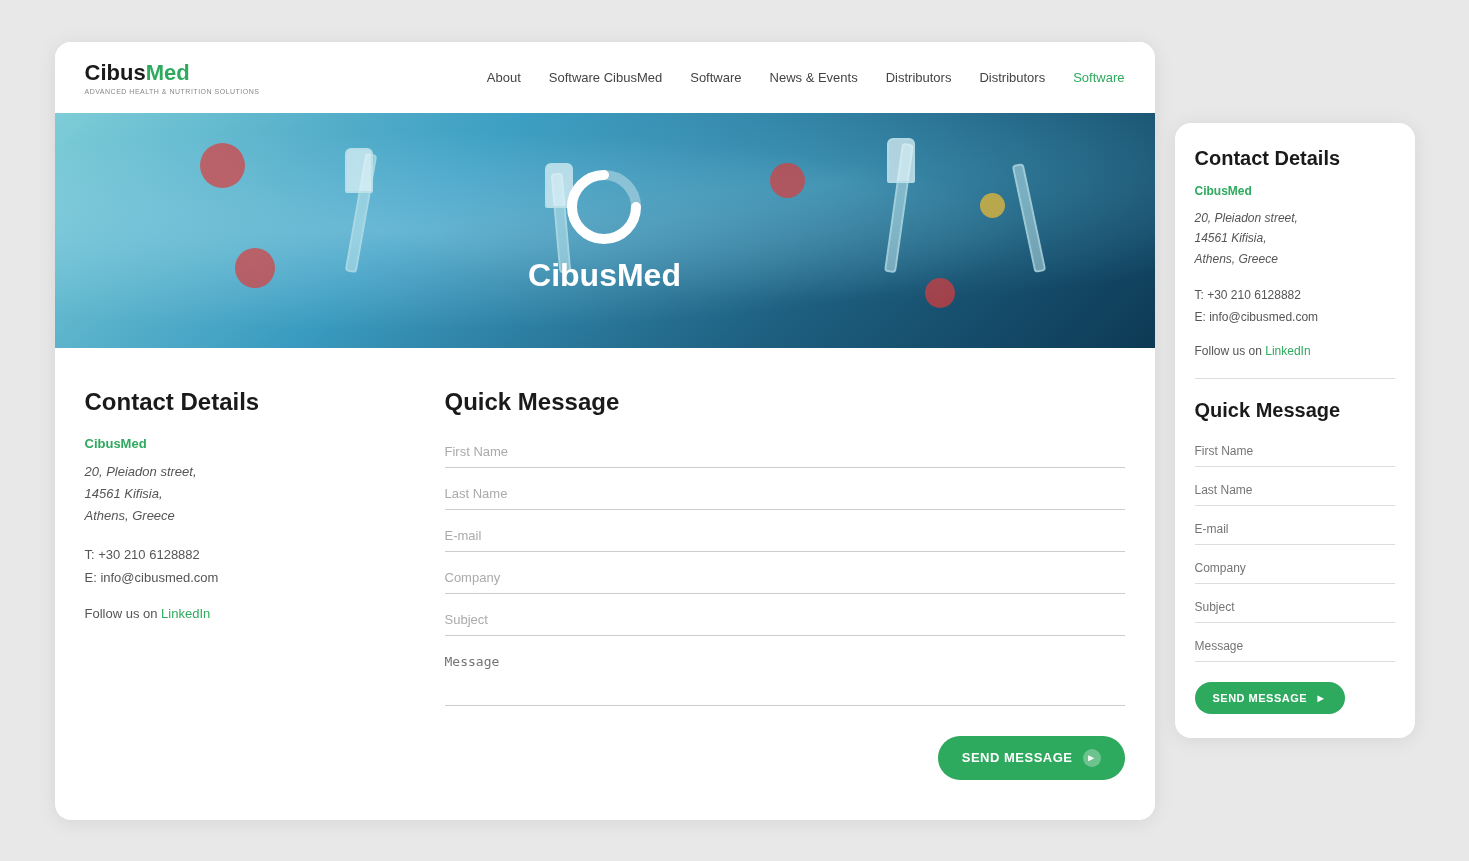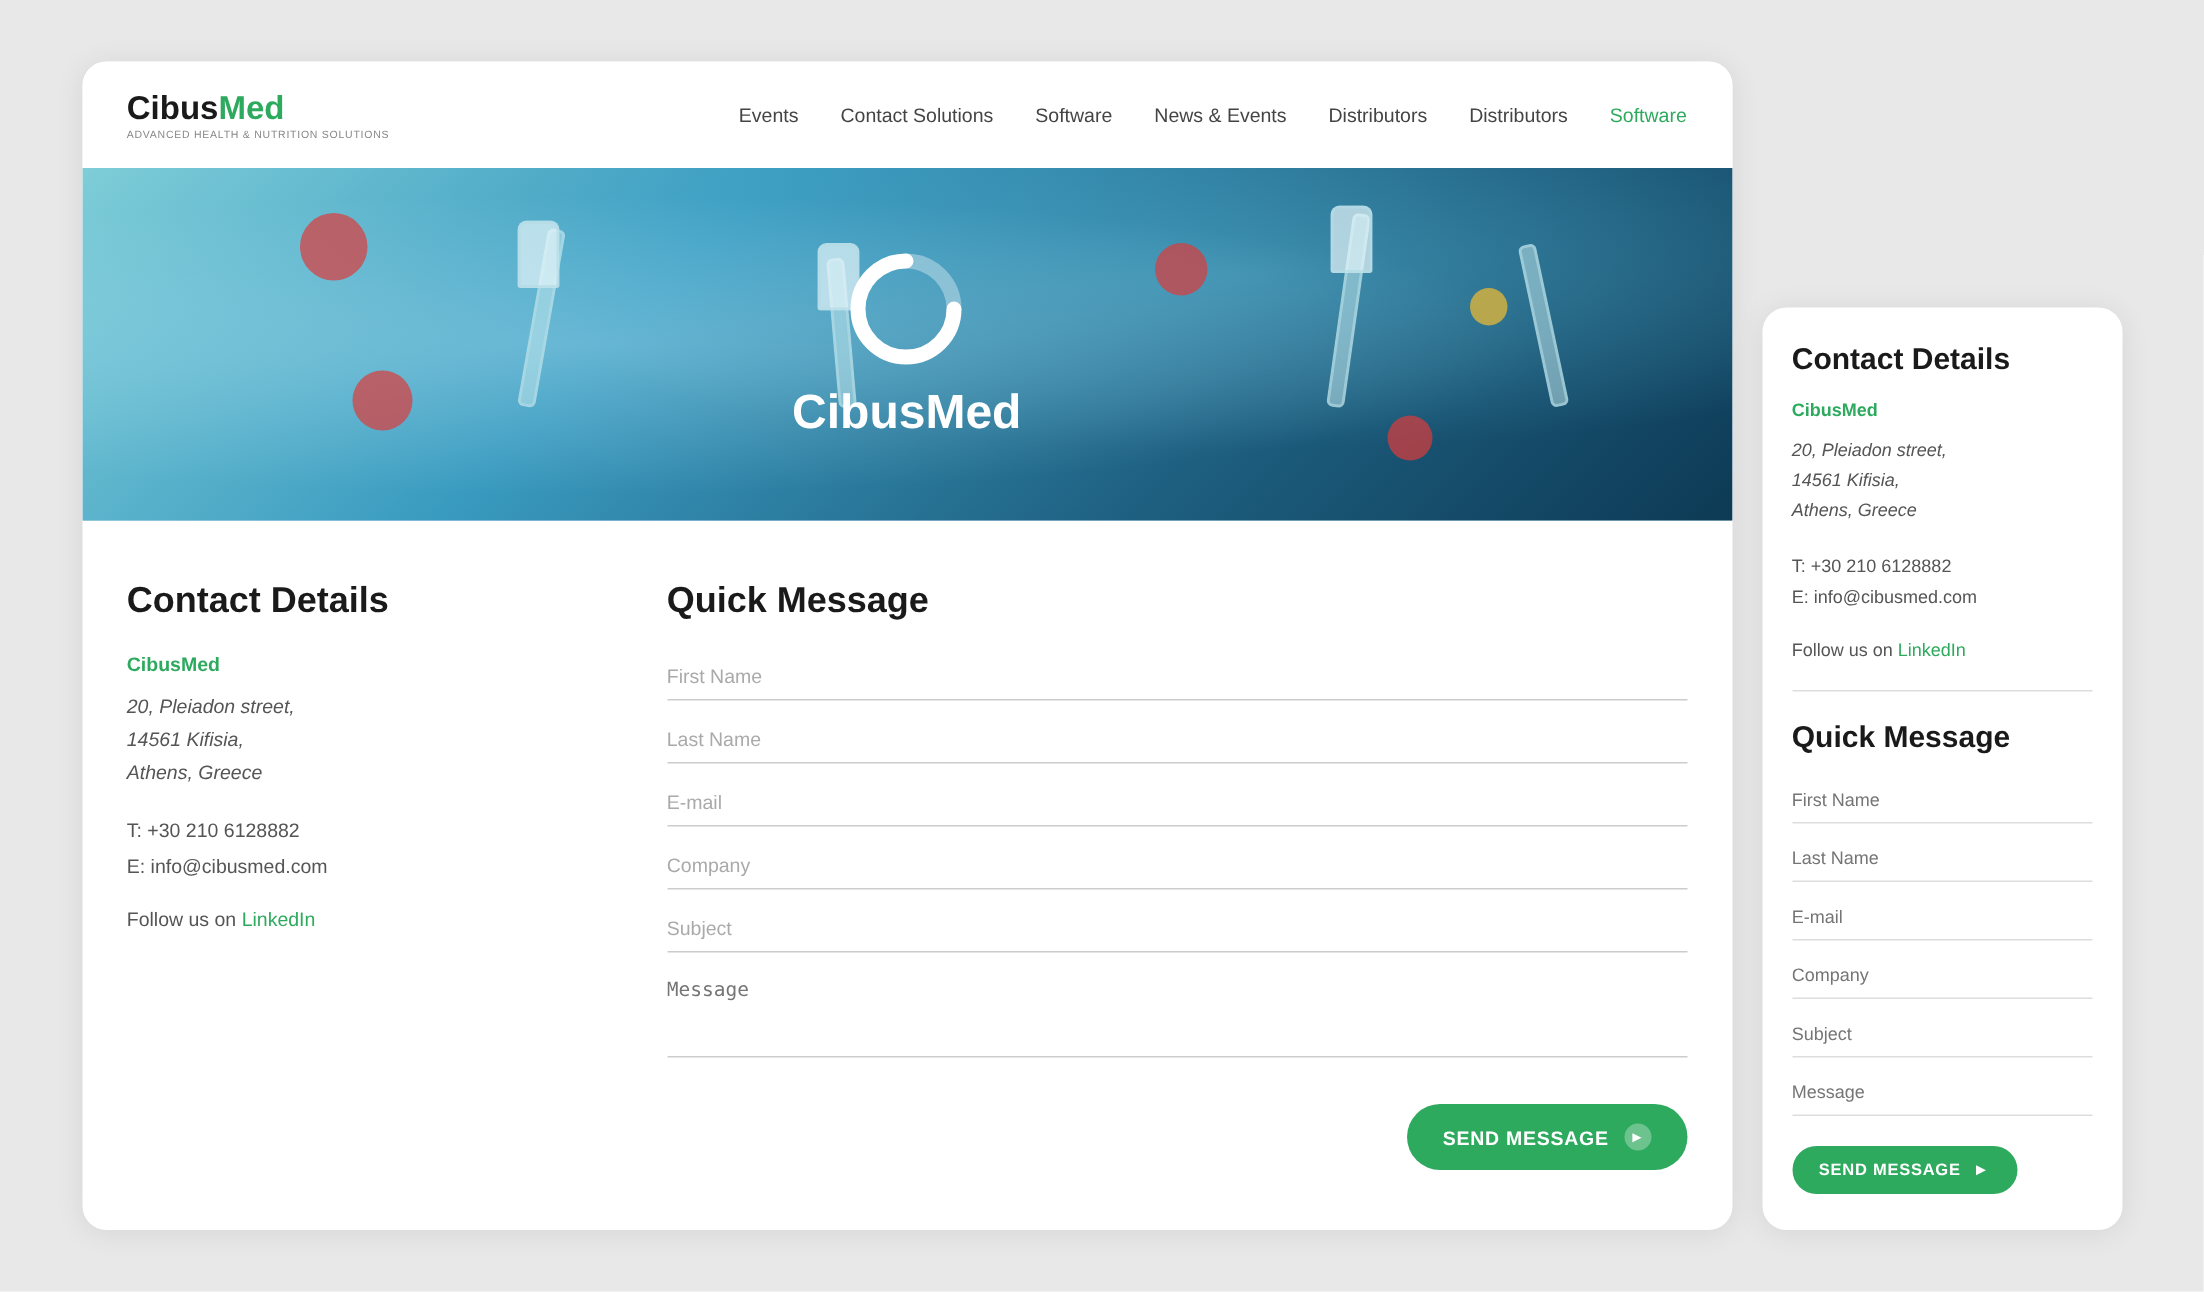--- a/index.html
+++ b/index.html
@@ -9,21 +9,21 @@
       display: flex;
       justify-content: center;
       align-items: center;
       min-height: 861px;
       width: 1469px;
     }
 
     .page-wrapper {
       display: flex;
       gap: 20px;
-      align-items: flex-end;
+      align-items: center;
       padding: 20px;
       width: 100%;
       max-width: 1400px;
     }
 
     
     .main-card {
       background: #fff;
       border-radius: 16px;
       overflow: hidden;
@@ -340,22 +340,22 @@
   <div class="main-card">
 
     <nav class="nav-bar">
       <div class="logo-wrap">
         <div class="logo-text">
           <span class="cibus">Cibus</span><span class="med">Med</span>
         </div>
         <div class="logo-tagline">Advanced Health &amp; Nutrition Solutions</div>
       </div>
       <ul class="nav-links">
-        <li><a href="#">Events</a></li>
-        <li><a href="#">Contact Solutions</a></li>
+        <li><a href="#">About</a></li>
+        <li><a href="#">Software CibusMed</a></li>
         <li><a href="#">Software</a></li>
         <li><a href="#">News &amp; Events</a></li>
         <li><a href="#">Distributors</a></li>
         <li><a href="#">Distributors</a></li>
         <li><a href="#" class="active">Software</a></li>
       </ul>
     </nav>
 
     <div class="hero-banner">
       <div class="hero-bg"></div>

